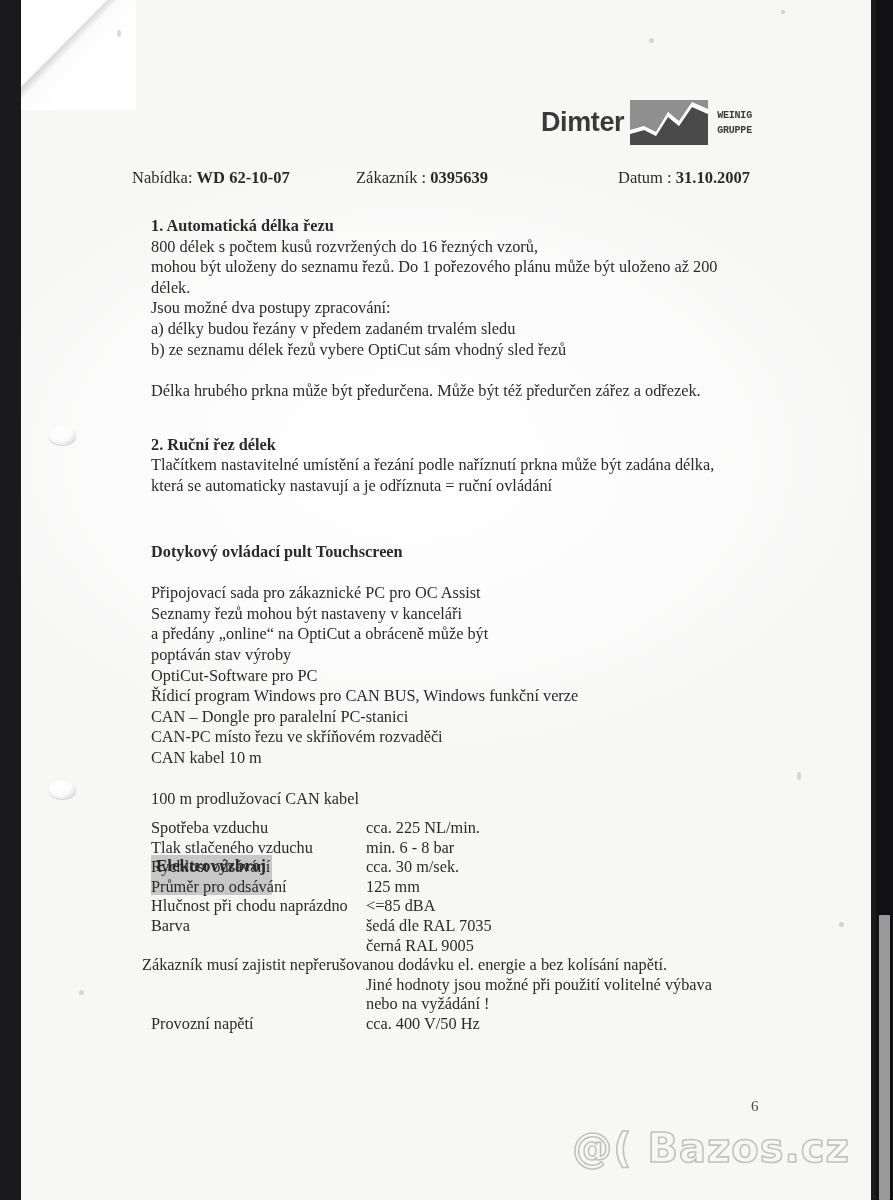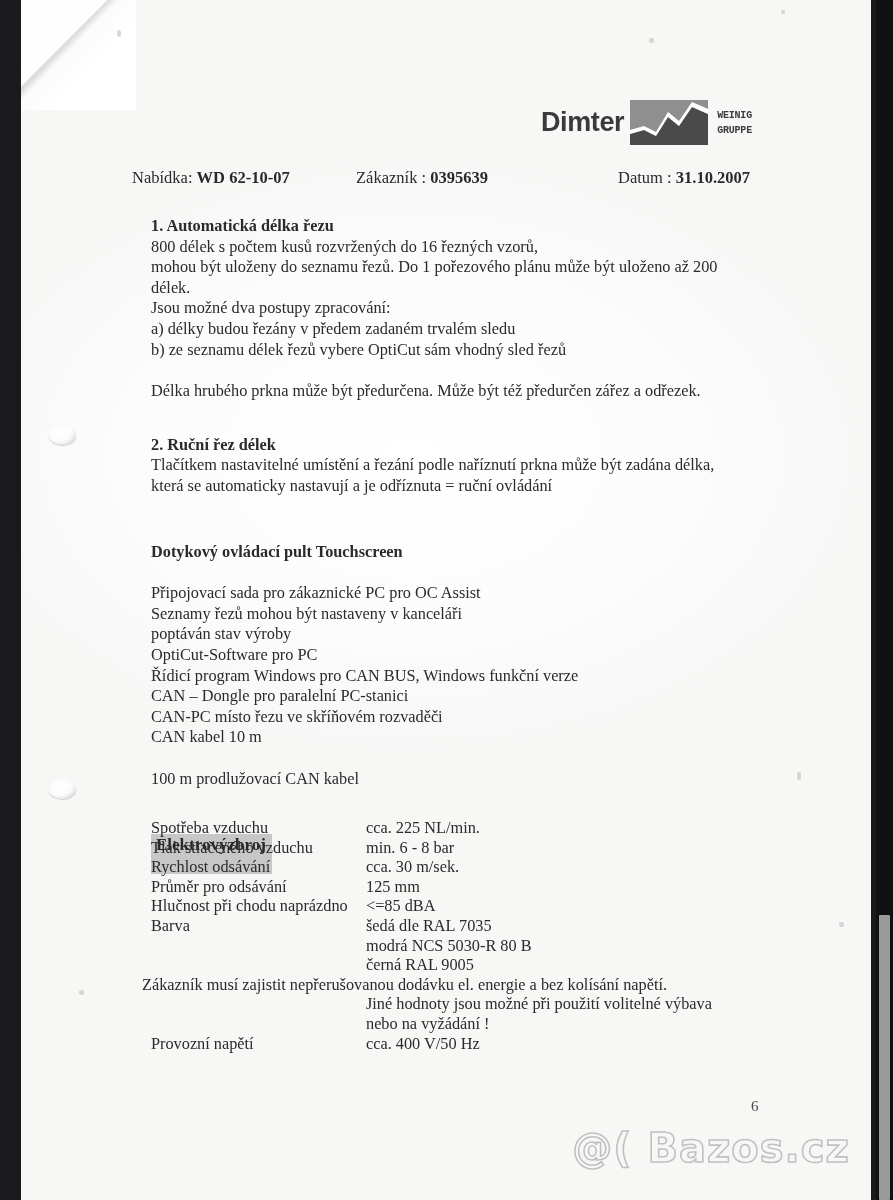--- a/index.html
+++ b/index.html
@@ -279,20 +279,21 @@
       <div class="gap-l"></div>
       <p class="h-bold">2. Ruční řez délek</p>
       <p>Tlačítkem nastavitelné umístění a řezání podle naříznutí prkna může být zadána délka,</p>
       <p>která se automaticky nastavují a je odříznuta = ruční ovládání</p>
       <div class="gap-xl"></div>
       <p class="h-bold">Dotykový ovládací pult Touchscreen</p>
       <div class="gap-m"></div>
       <div>
           <p>Připojovací sada pro zákaznické PC pro OC Assist</p>
           <p>Seznamy řezů mohou být nastaveny v kanceláři</p>
+          <p>a předány „online“ na OptiCut a obráceně může být</p>
           <p>poptáván stav výroby</p>
           <p>OptiCut-Software pro PC</p>
           <p>Řídicí program Windows pro CAN BUS, Windows funkční verze</p>
           <p>CAN – Dongle pro paralelní PC-stanici</p>
           <p>CAN-PC místo řezu ve skříňovém rozvaděči</p>
           <p>CAN kabel 10 m</p>
         </div>
       <div class="gap-m"></div>
       <p>100 m prodlužovací CAN kabel</p>
       <div class="gap-xl"></div>
@@ -322,21 +323,20 @@
           <div class="spec-row">
             <div class="spec-label">Hlučnost při chodu naprázdno</div>
             <div class="spec-value">&lt;=85 dBA</div>
           </div>
           <div class="spec-row">
             <div class="spec-label">Barva</div>
             <div class="spec-value">šedá dle RAL 7035</div>
           </div>
           <div class="spec-row">
             <div class="spec-label"></div>
-            <div class="spec-value">modrá NCS 5030-R 80 B</div>
           </div>
           <div class="spec-row">
             <div class="spec-label"></div>
             <div class="spec-value">černá RAL 9005</div>
           </div>
         </div>
       <div class="spec-row">
         <div class="spec-note-full">Zákazník musí zajistit nepřerušovanou dodávku el. energie a bez kolísání napětí.</div>
       </div>
       <div class="spec-row">

